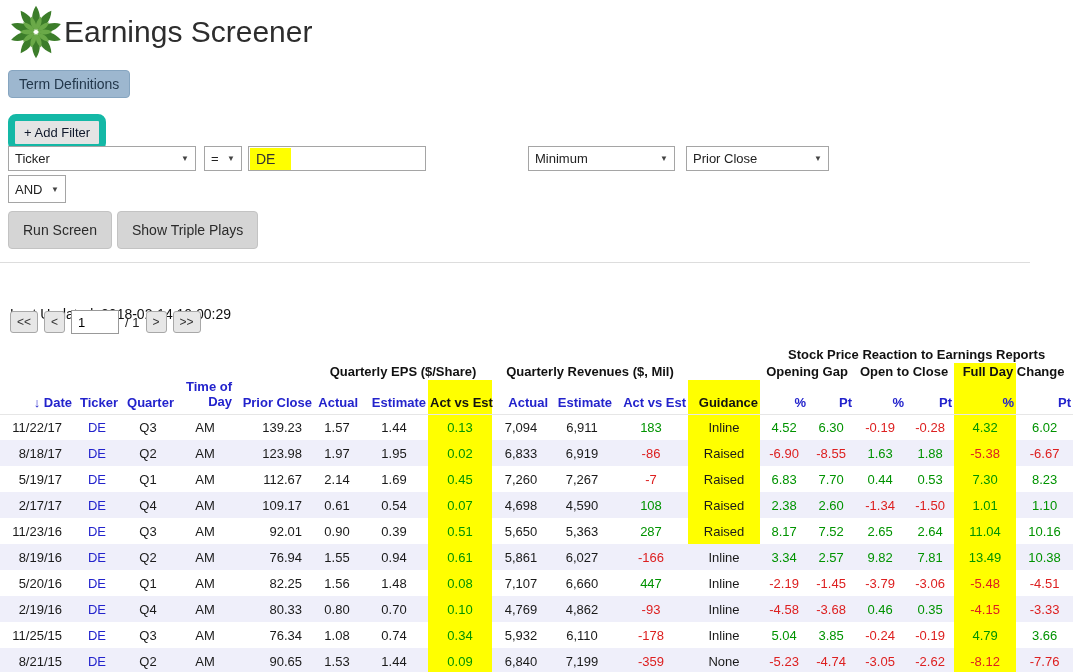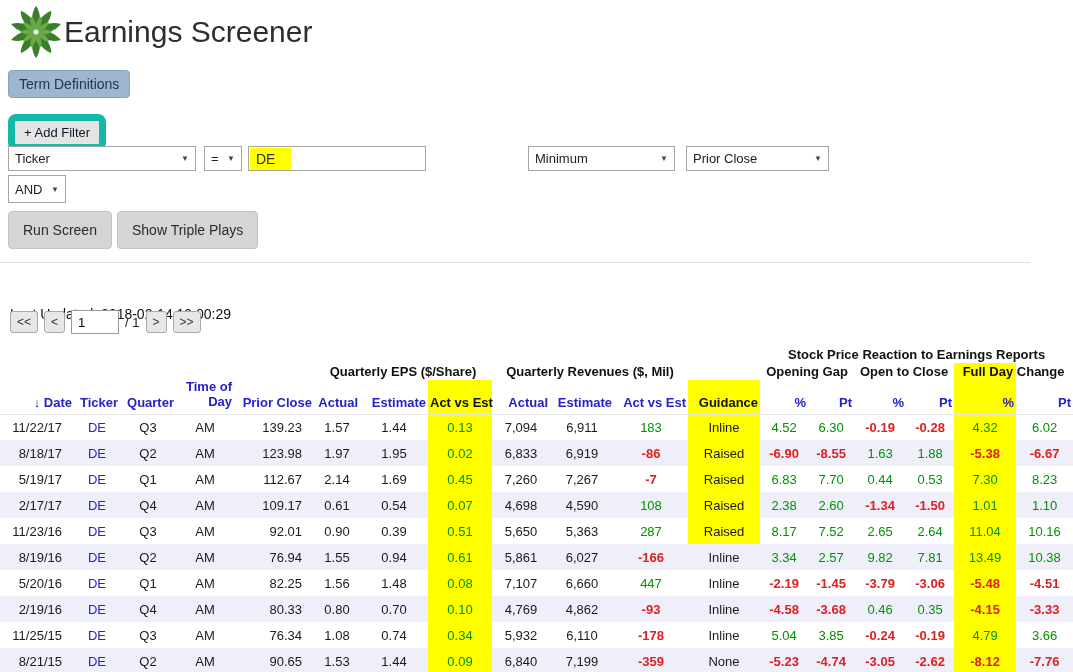--- a/index.html
+++ b/index.html
@@ -48,21 +48,21 @@
   thead tr.colhdr th { height: 30px; vertical-align: bottom; padding-bottom: 4px; text-align: right; border-bottom: 1px solid #e6e6e6; }
   thead th.wrap { white-space: normal; line-height: 1.15; }
   thead th.h-black { color: #111; }
   .half-hl { background: linear-gradient(90deg, var(--hl) 0%, var(--hl) 52%, rgba(255,255,255,0) 52%); }
   tbody td { height: 26px; }
   tbody tr:nth-child(even) { background: var(--zebra); }
   td.right, th.right { text-align: right; padding-right: 12px; }
   td.center { text-align: center; }
   .hl { background: var(--hl); }
   .pos { color: var(--pos); }
-  .neg { color: var(--neg); font-weight: bold; }
+  .neg { color: var(--neg); }
   .link { color: var(--hdr); cursor: pointer; }
 </style>
 </head>
 <body>
 
 <div class="app">
 
   <div class="app-header">
     <svg class="logo" viewBox="0 0 60 60">
       <g transform="translate(30,30)">

